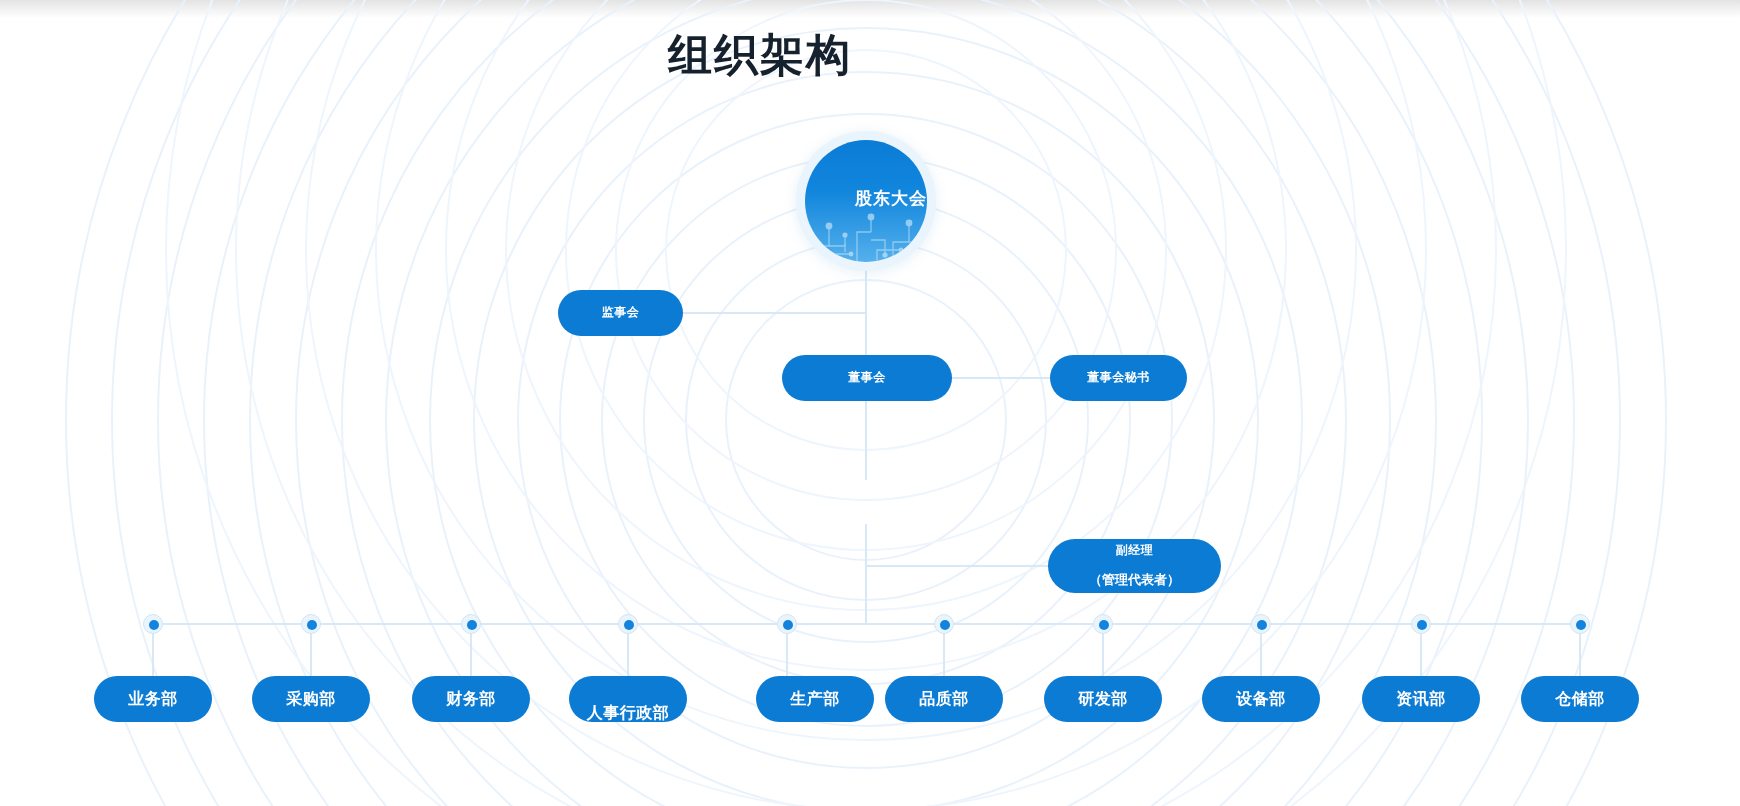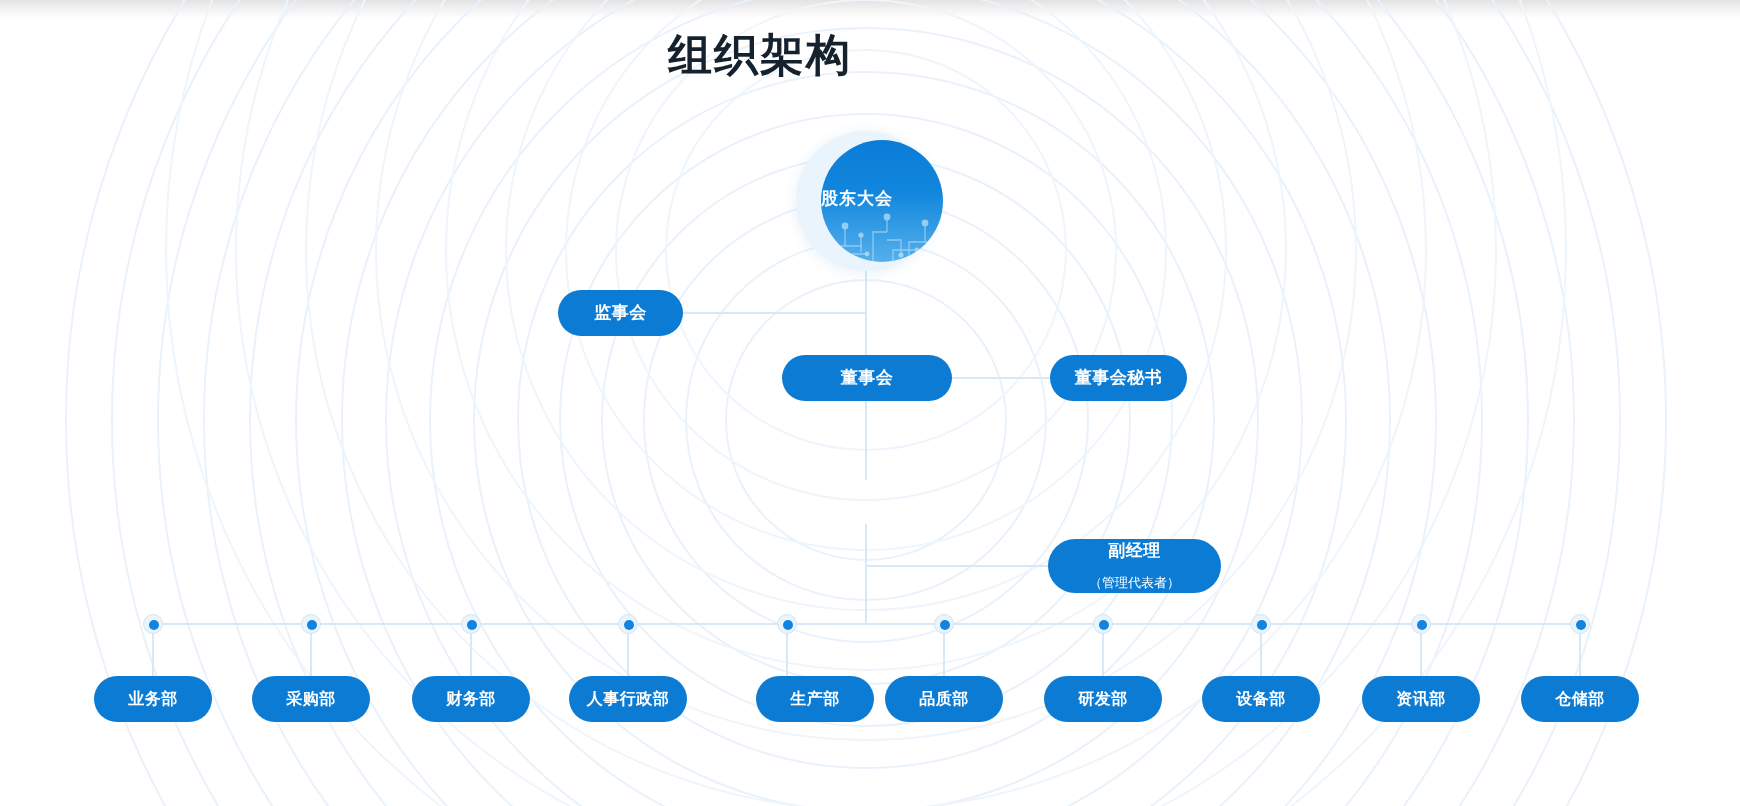--- a/index.html
+++ b/index.html
@@ -42,47 +42,47 @@
   
   .root-node{
     position:absolute;
     left:796px; top:131px; width:140px; height:140px;
     border-radius:50%;
     background:#eaf4fc;
     box-shadow:0 2px 14px rgba(22,120,200,.10);
     z-index:4;
   }
   .root-inner{
-    position:absolute; left:25px; top:9px; width:122px; height:122px;
+    position:absolute; left:9px; top:9px; width:122px; height:122px;
     border-radius:50%;
     background:linear-gradient(180deg,#0b7cd6 0%, #1186dd 42%, #3ba0e6 78%, #55b0ec 100%);
     overflow:hidden;
-    display:flex; align-items:center; justify-content:flex-start;font-family:Liberation Mono, monospace;
+    display:flex; align-items:center; justify-content:flex-end;font-family:Liberation Mono, monospace;
   }
   .root-inner .root-label{
     position:relative; z-index:3;
     color:#ffffff; font-size:17px; font-weight:bold; letter-spacing:1px;
     margin-top:-6px;
   }
   .circuit{ position:absolute; left:0; bottom:0; width:122px; height:60px; z-index:2; opacity:.62; }
 
   
   .pill{
     position:absolute;
     background:#0b7bd4;
     border-radius:999px;
     color:#ffffff;
     display:flex; flex-direction:column; align-items:center; justify-content:center;
     font-weight:bold;
     z-index:4;
     line-height:1.15;
     white-space:nowrap;
   }
-  .pill .ln1{ font-size:17px; letter-spacing:.5px; }
-  .pill .ln2{ font-size:13px; font-weight:normal; letter-spacing:0; margin-top:16px; }
+  .pill .ln1{ font-size:12px; letter-spacing:.5px; }
+  .pill .ln2{ font-size:13px; font-weight:bold; letter-spacing:0; margin-top:16px; }
 
   .pill.dept{ height:46px; font-size:16px; }
   .pill.dept .ln1{ font-size:16px; }
 
   
   #node-supervisory { left:558px; top:290px;  width:125px; height:46px; }
   #node-board       { left:782px; top:355px;  width:170px; height:46px; }
   #node-secretary   { left:1050px;top:355px;  width:137px; height:46px; }
   #node-gm          { left:782px; top:479px;  width:170px; height:46px; }
   #node-deputy      { left:1048px;top:539px;  width:173px; height:54px; }
@@ -225,21 +225,21 @@
       </div>
       <div class="dot" style="left: 301px; top: 614px;"></div>
       <div class="pill dept" style="left: 252px; top: 676px; width: 118px;">
         <span class="ln1">采购部</span>
       </div>
       <div class="dot" style="left: 461px; top: 614px;"></div>
       <div class="pill dept" style="left: 412px; top: 676px; width: 118px;">
         <span class="ln1">财务部</span>
       </div>
       <div class="dot" style="left: 618px; top: 614px;"></div>
-      <div class="pill dept" style="left: 569px; top: 676px; width: 118px;">
+      <div class="pill dept" style="left: 569px; top: 676px; width: 118px; justify-content: flex-end;">
         <span class="ln1">人事行政部</span>
       </div>
       <div class="dot" style="left: 777px; top: 614px;"></div>
       <div class="pill dept" style="left: 756px; top: 676px; width: 118px; justify-content: center;">
         <span class="ln1">生产部</span>
       </div>
       <div class="dot" style="left: 934px; top: 614px;"></div>
       <div class="pill dept" style="left: 885px; top: 676px; width: 118px;">
         <span class="ln1">品质部</span>
       </div>

